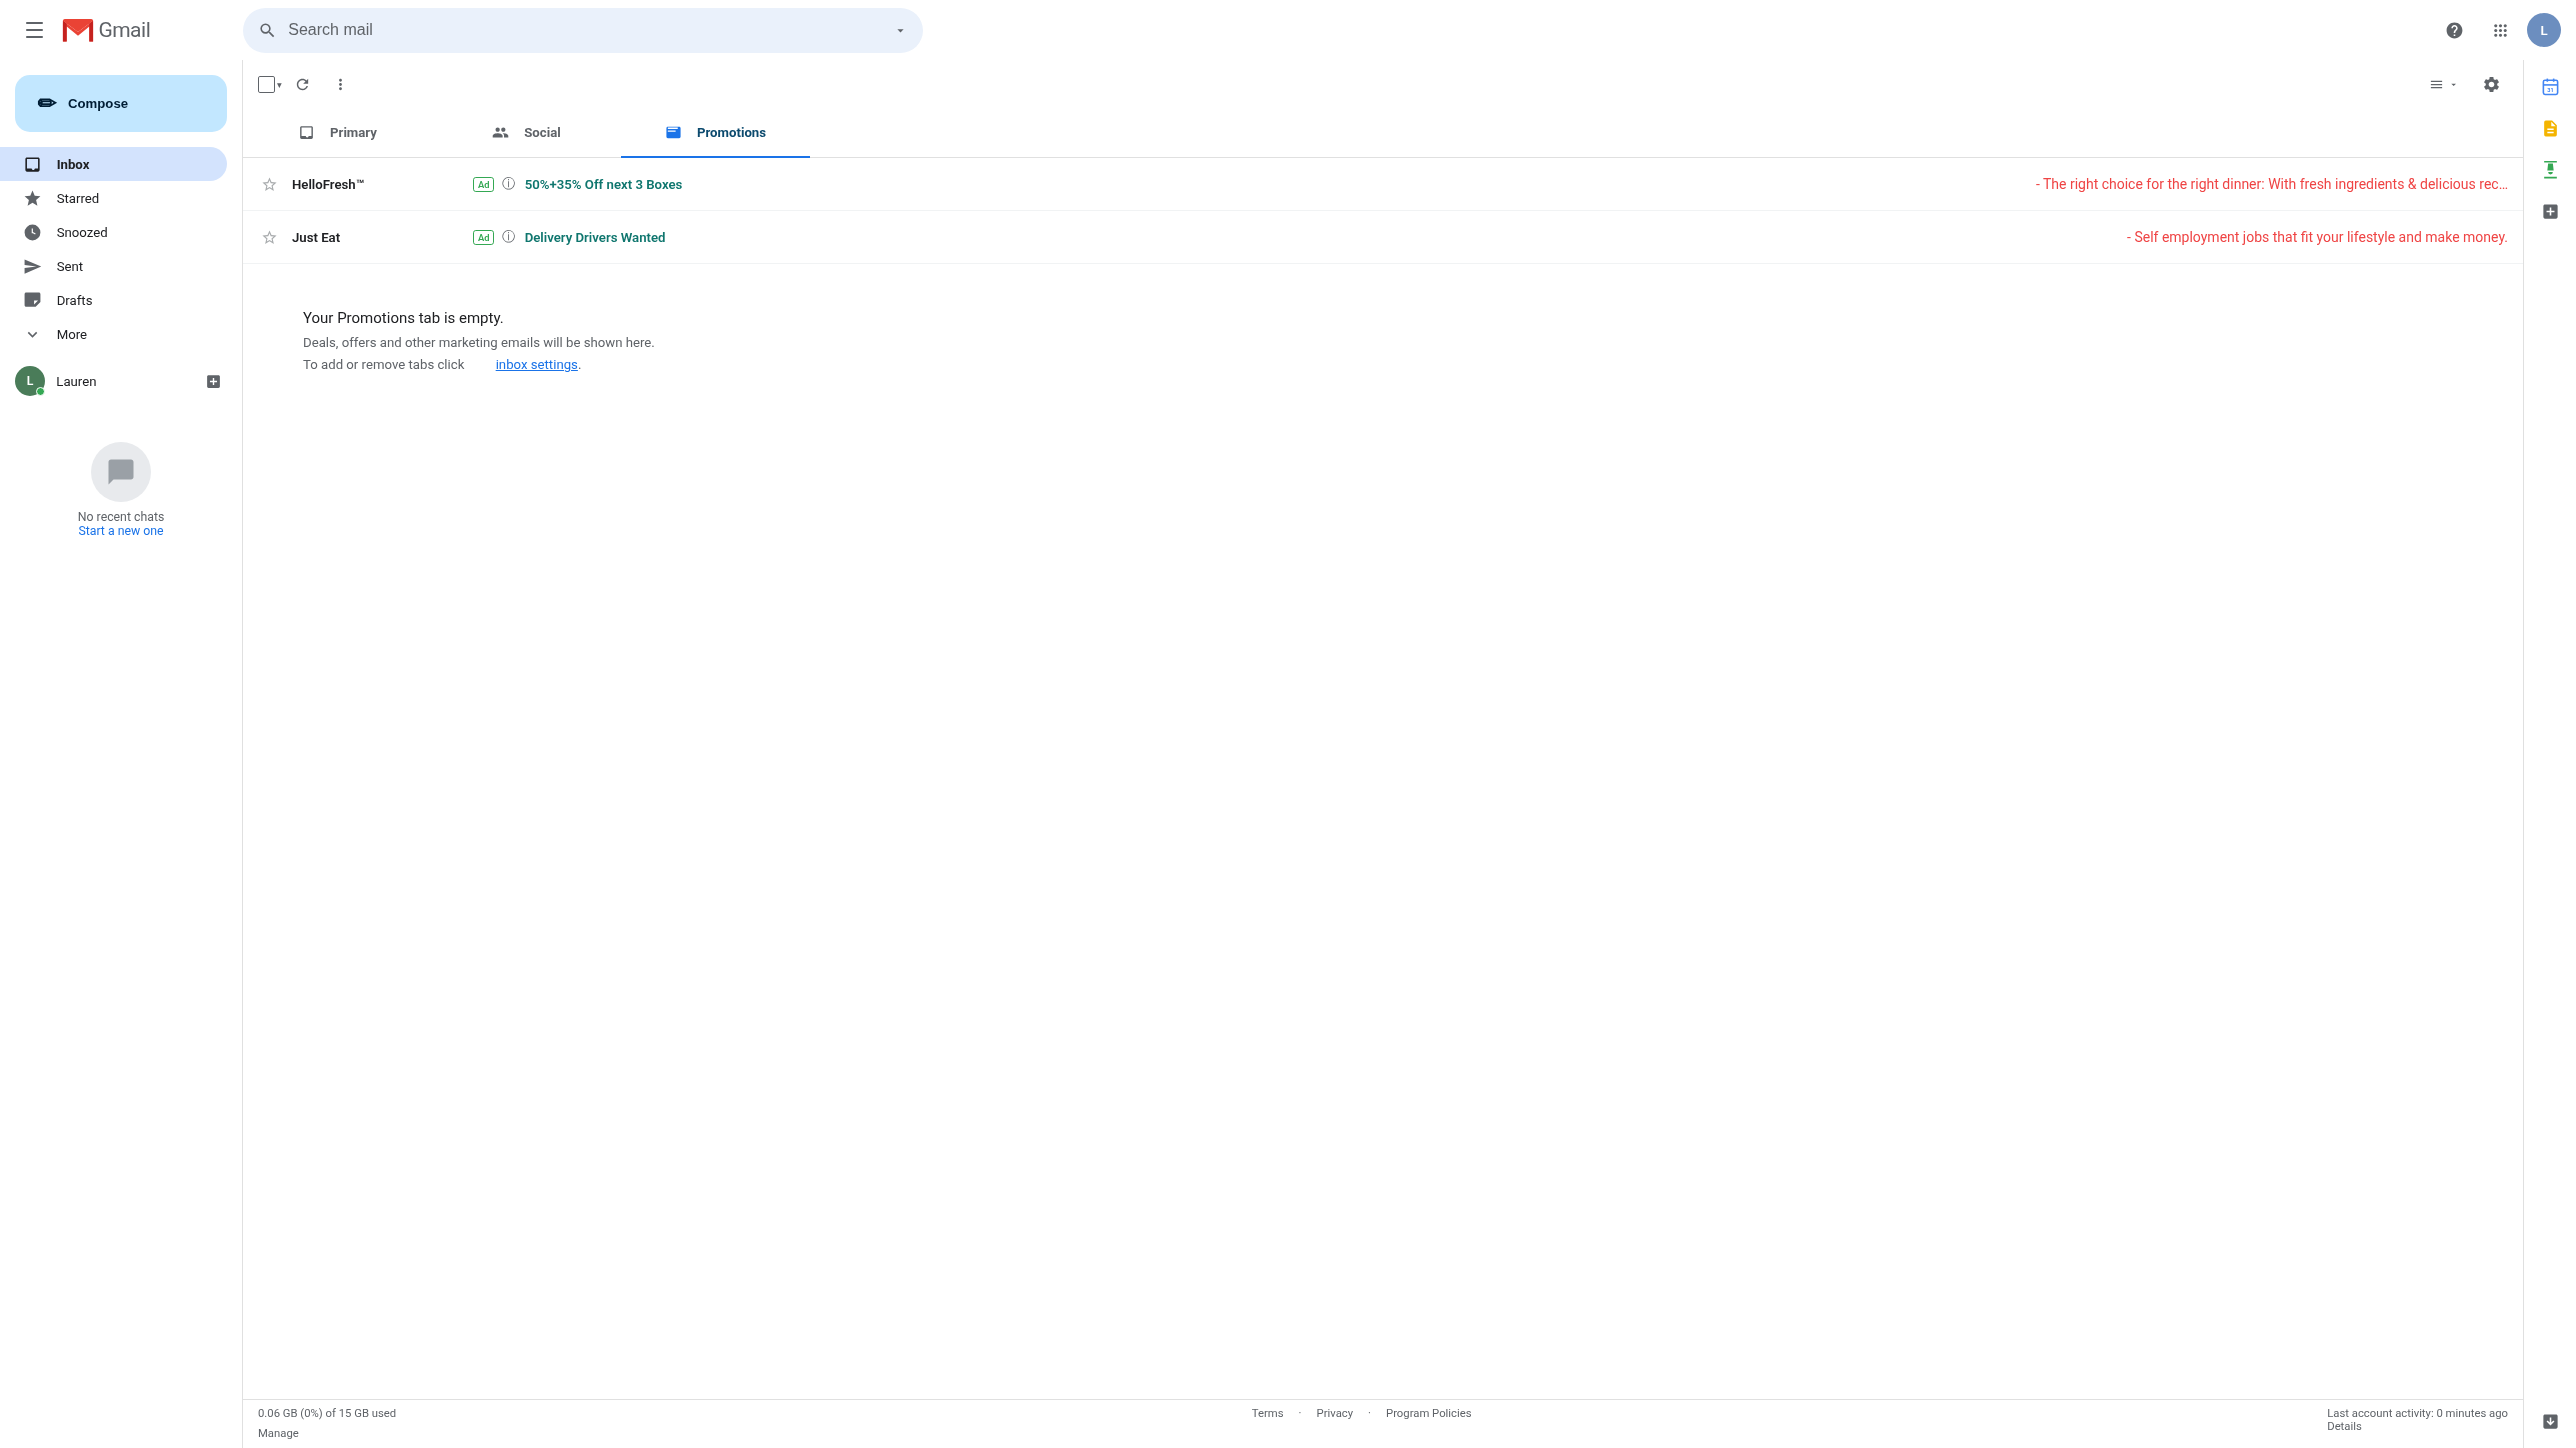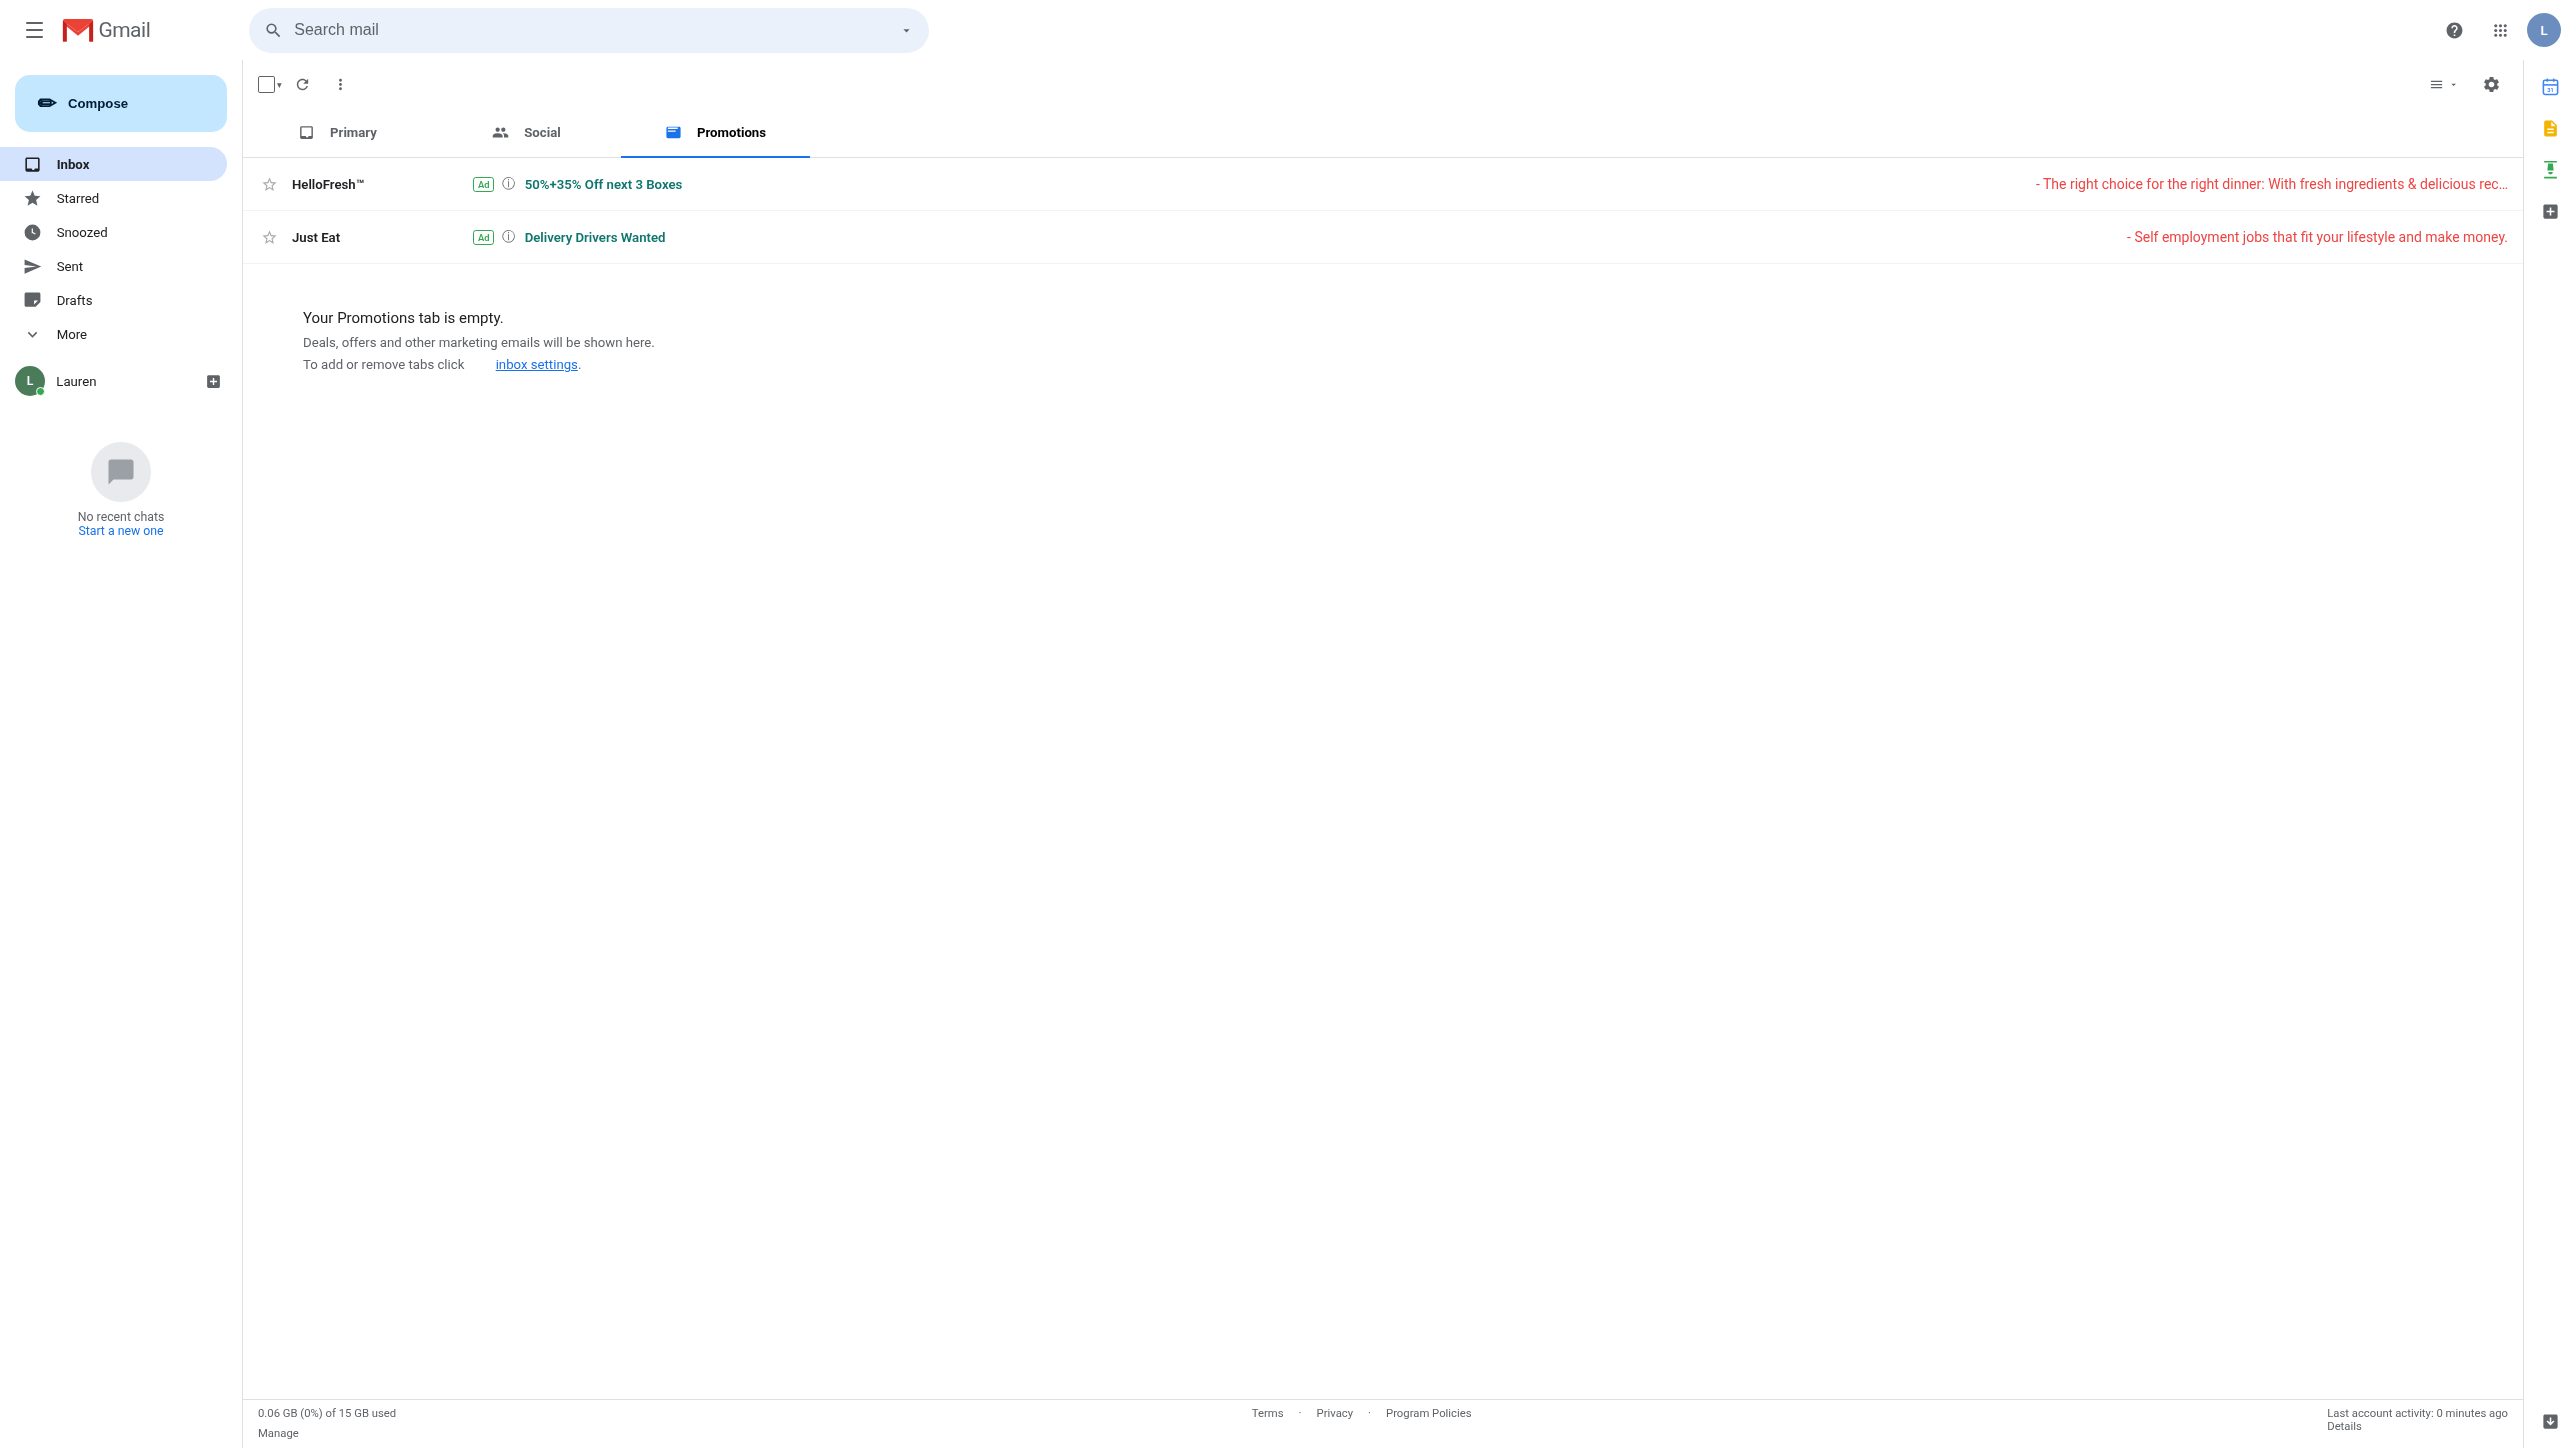--- a/index.html
+++ b/index.html
@@ -1,19 +1,19 @@
 <!DOCTYPE html>
 <html style="font-size:15px"><head>
   <meta charset="utf-8">
   <style>
     * { box-sizing: border-box; margin: 0; padding: 0; }
     body { font-family: 'Google Sans', Roboto, Arial, sans-serif; background: #fff; color: #202124; font-size: 13.2px; display: flex; flex-direction: column; height: 100vh; overflow: hidden; }
 
     
-    .topbar { display: flex; align-items: center; padding: 7.6px 15px; height: 60px; gap: 7px; flex-shrink: 0; }
+    .topbar { display: flex; align-items: center; padding: 7.6px 15px; height: 60px; gap: 1px; flex-shrink: 0; }
     .topbar-left { display: flex; align-items: center; gap: 7.6px; width: 227px; flex-shrink: 0; }
     .hamburger-icon { width: 38px; height: 38px; display: flex; flex-direction: column; justify-content: center; align-items: center; gap: 4.7px; cursor: pointer; border-radius: 50%; }
     .hamburger-icon span { display: block; width: 17px; height: 1.9px; background: #5f6368; border-radius: 0.9px; }
     .gmail-logo { display: flex; align-items: center; gap: 3.8px; text-decoration: none; }
     .gmail-logo-m { width: 34px; height: 26.4px; }
     .gmail-logo-text { font-size: 21px; color: #5f6368; font-weight: 400; letter-spacing: -0.5px; }
 
     
     .search-bar { flex: 1; max-width: 680px; }
     .search-inner { display: flex; align-items: center; background: #eaf1fb; border-radius: 22.7px; padding: 0 15px; height: 45px; gap: 11.3px; }
@@ -57,21 +57,21 @@
     .checkbox-wrapper { display: flex; align-items: center; gap: 1.9px; }
     .checkbox { width: 17px; height: 17px; border: 1.9px solid #5f6368; border-radius: 1.9px; cursor: pointer; display: flex; align-items: center; justify-content: center; }
     .chevron-small { font-size: 9.4px; color: #5f6368; cursor: pointer; }
     .toolbar-icon-btn { width: 34px; height: 34px; display: flex; align-items: center; justify-content: center; border-radius: 50%; cursor: pointer; color: #5f6368; }
     .toolbar-right { margin-left: auto; display: flex; align-items: center; gap: 7.6px; }
     .density-btn { display: flex; align-items: center; gap: 3.8px; padding: 3.8px 7.6px; border-radius: 3.8px; cursor: pointer; color: #5f6368; font-size: 12.3px; }
 
     
     .tabs { display: flex; border-bottom: 0.9px solid #e0e0e0; flex-shrink: 0; }
     .tab { display: flex; align-items: center; gap: 15px; padding: 0 22.7px; height: 49px; cursor: pointer; font-size: 13.2px; color: #5f6368; border-bottom: 2.8px solid transparent; margin-bottom: -0.9px; font-weight: 700; flex: 1; justify-content: center; max-width: 189px; }
-    .tab.active { color: #000000; border-bottom-color: #1a73e8; justify-content: center; }
+    .tab.active { color: #0c4a6e; border-bottom-color: #1a73e8; justify-content: center; }
     .tab-icon { font-size: 17px; }
 
     
     .email-list { flex: 1; overflow-y: auto; }
     .email-row { display: flex; align-items: center; padding: 0 15px; height: 53px; cursor: pointer; border-bottom: 0.9px solid #f1f3f4; gap: 11.3px; }
     .email-star { width: 22.7px; height: 22.7px; display: flex; align-items: center; justify-content: center; color: #5f6368; cursor: pointer; flex-shrink: 0; }
     .email-sender { font-size: 13.2px; font-weight: 600; color: #202124; width: 170px; flex-shrink: 0; white-space: nowrap; overflow: hidden; text-overflow: ellipsis; }
     .email-ad-badge { display: inline-flex; align-items: center; border: 0.9px solid #34a853; color: #34a853; font-size: 9.4px; font-weight: 600; padding: 0.9px 3.8px; border-radius: 2.8px; margin-right: 3.8px; flex-shrink: 0; }
     .email-info-icon { color: #5f6368; font-size: 13.2px; margin-right: 5.7px; flex-shrink: 0; cursor: pointer; }
     .email-subject { font-size: 13.2px; font-weight: 600; color: #0f766e; flex-shrink: 0; }

